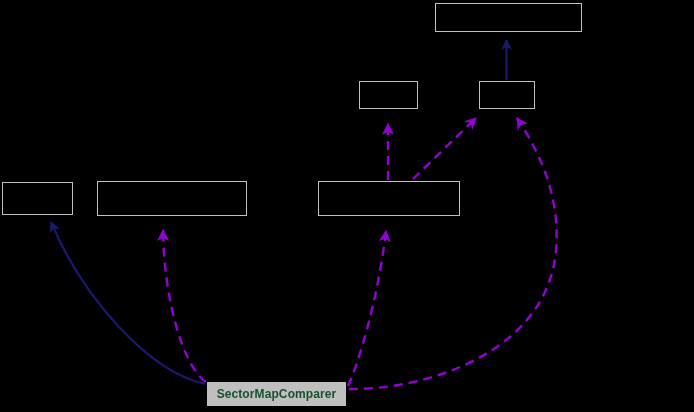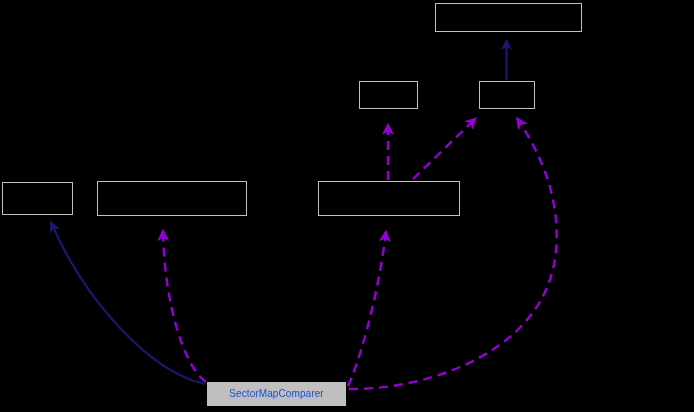--- a/index.html
+++ b/index.html
@@ -32,23 +32,24 @@
     line-height: 1;
     display: flex;
     align-items: center;
     justify-content: center;
     white-space: nowrap;
     overflow: hidden;
   }
   .graph-node.highlight {
     border: 1px solid #000000;
     background: #bfbfbf;
-    color: #1d4ed8;
-    font-size: 10px;
+    color: #14532d;
+    font-size: 12px;
     letter-spacing: 0.1px;
+    font-weight: bold;
   }
   .node-label {
     display: block;
     pointer-events: none;
   }
 </style>
 </head>
 <body>
 
 <div id="graph-canvas">

